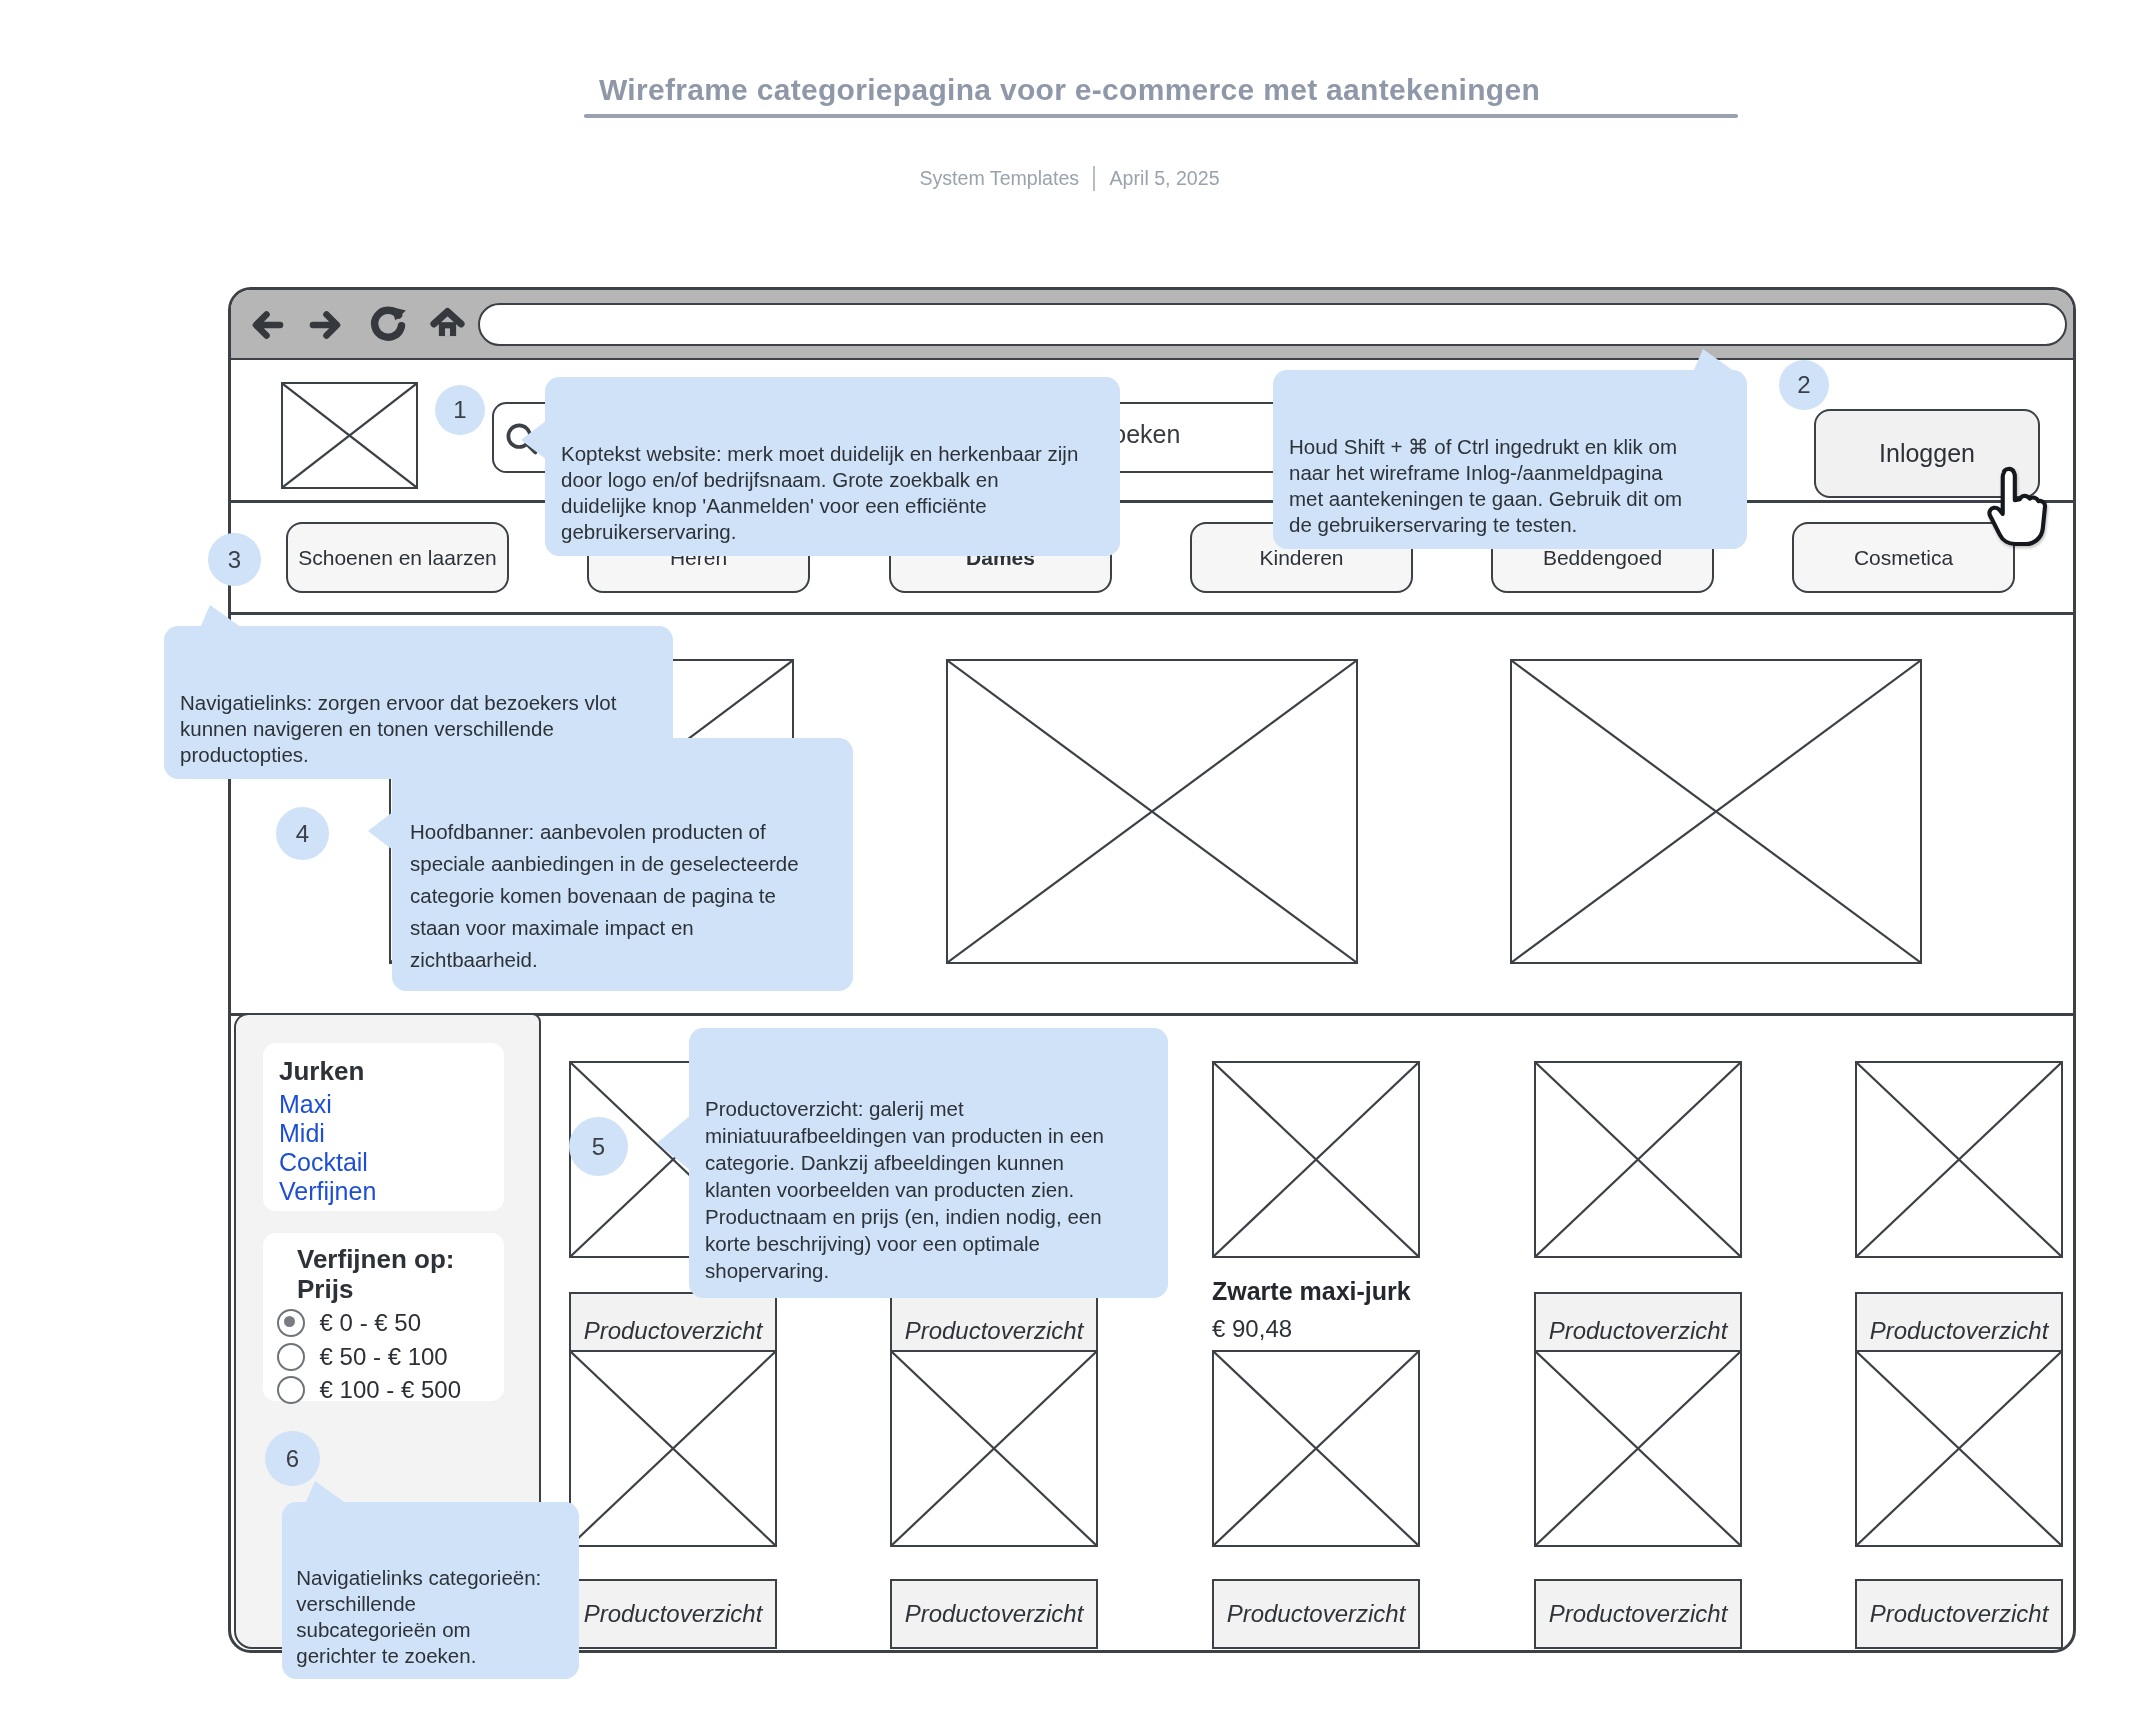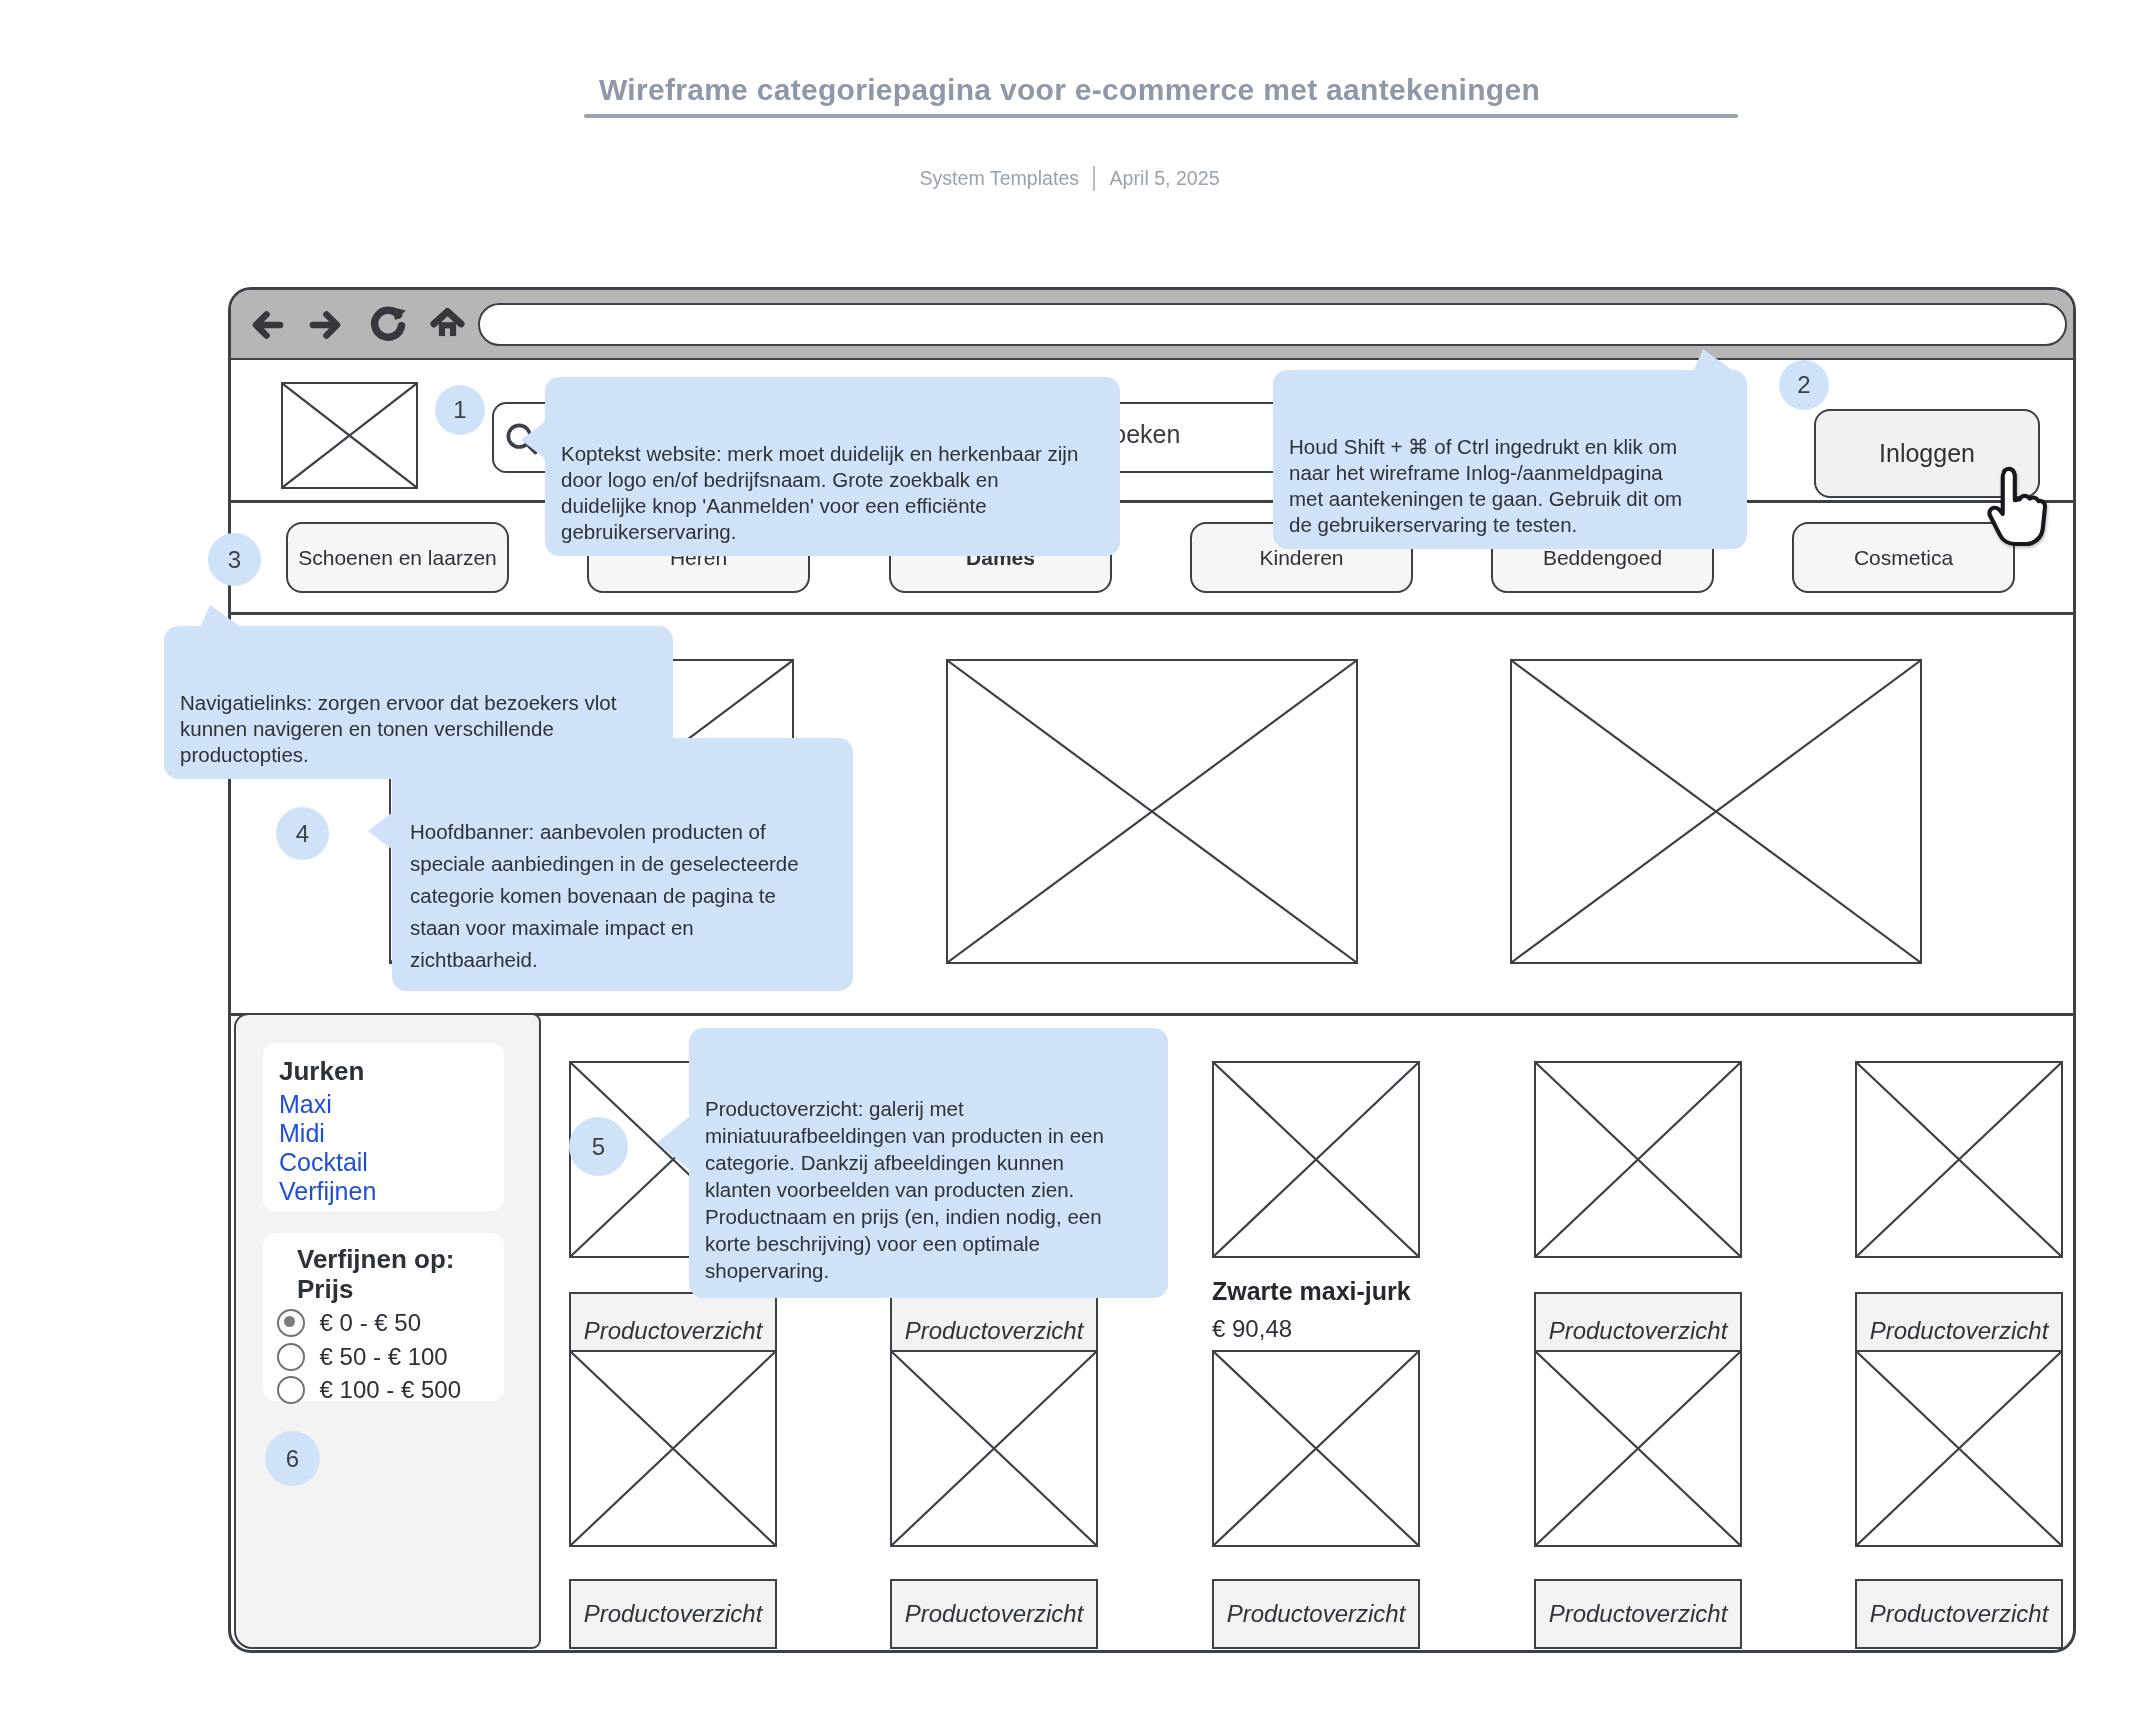--- a/index.html
+++ b/index.html
@@ -309,20 +309,27 @@
     <span>Productoverzicht: galerij met
 miniatuurafbeeldingen van producten in een
 categorie. Dankzij afbeeldingen kunnen
 klanten voorbeelden van producten zien.
 Productnaam en prijs (en, indien nodig, een
 korte beschrijving) voor een optimale
 shopervaring.</span>
   </div>
 
   <div class="abs badge" style="left:265px;top:1431px;width:55px;height:55px;">6</div>
+  <div class="abs bubble" style="left:282px;top:1502px;width:297px;padding:10.7px 14.3px;">
+    <span class="tail tail-up" style="left:23px;"></span>
+    <span>Navigatielinks categorieën:
+verschillende
+subcategorieën om
+gerichter te zoeken.</span>
+  </div>
 
   <div class="abs hand" style="left:1976px;top:463px;">
     <svg width="77" height="89" viewBox="0 0 24 28">
       <path d="M8.6 3.1c.2-1.5 2.6-1.7 3.2-.2.2.4.3.8.3 1.2v7.6l1.6-.3c.3-1 1.7-1.4 2.6-.7l.5.5c.9-.7 2.3-.3 2.7.8 1.1-.3 2.2.5 2.1 1.7l-.7 6.9c-.3 2.8-2.6 4.9-5.4 4.9h-3.3c-2 0-3.9-1.1-4.8-2.9l-3.1-6.1c-.5-1 .1-2.2 1.2-2.4.6-.1 1.3.1 1.7.6l1.1 1.3V4.3c0-.4.1-.8.3-1.2z" fill="#ffffff" stroke="#15181c" stroke-width="1.3" stroke-linejoin="round"></path>
     </svg>
   </div>
 
 </div>
 
 

